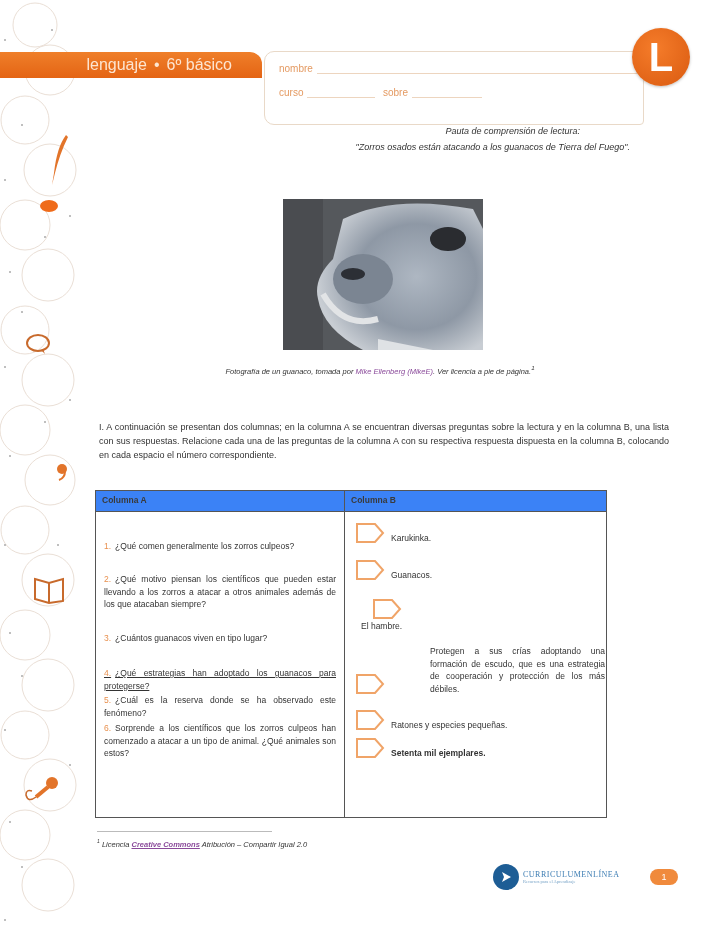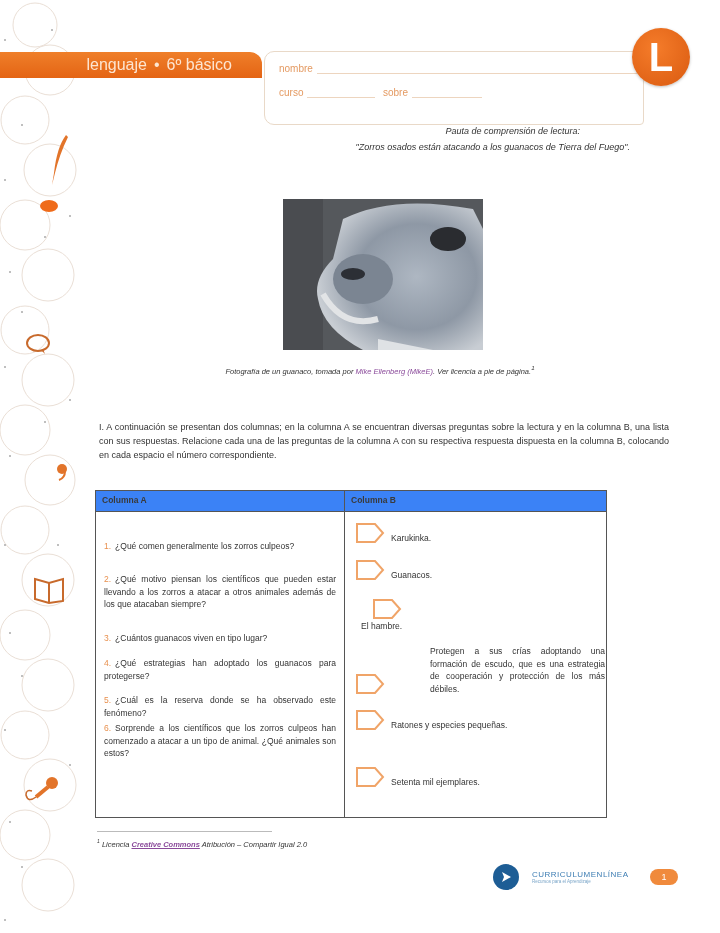--- a/index.html
+++ b/index.html
@@ -86,21 +86,21 @@
     }
     .footnote .link { color: #8a4a9a; text-decoration: underline; font-weight: bold; }
     .footnote sup { font-size: 5px; }
     .cl-logo {
       position: absolute; left: 493px; top: 864px; display: flex; align-items: center;
     }
     .cl-icon {
       width: 26px; height: 26px; border-radius: 50%; background: #1d5d95;
       display: flex; align-items: center; justify-content: center;
     }
-    .cl-text { margin-left: 13px; }
+    .cl-text { margin-left: 4px; font-family: Liberation Serif, serif; }
     .cl-title { font-size: 8px; color: #3d7db3; letter-spacing: 0.5px; }
     .cl-sub { font-size: 4.5px; color: #7aa5c8; }
     .page-num {
       position: absolute; left: 650px; top: 869px; width: 28px; height: 16px;
       border-radius: 8px; background: #f08a3c; color: #fff; font-size: 9px;
       text-align: center; line-height: 16px;
     }
   </style>
 </head>
 <body>
@@ -232,21 +232,21 @@
       <th>Columna B</th>
     </tr>
   </thead>
   <tbody>
     <tr>
       <td class="colA">
         <div class="cell-inner">
           <div class="q" style="position:absolute;top:28px;"><span class="num">1.</span><span>¿Qué comen generalmente los zorros culpeos?</span></div>
           <div class="q" style="position:absolute;top:50px;margin-top:11px;"><span class="num">2.</span><span>¿Qué motivo piensan los científicos que pueden estar llevando a los zorros a atacar a otros animales además de los que atacaban siempre?</span></div>
           <div class="q" style="position:absolute;top:120px;"><span class="num">3.</span><span>¿Cuántos guanacos viven en tipo lugar?</span></div>
-          <div class="q" style="position:absolute;top:145px;"><span class="num">4.</span><span>¿Qué estrategias han adoptado los guanacos para protegerse?</span></div>
+          <div class="q" style="position:absolute;top:155px;text-decoration:underline;"><span class="num">4.</span><span>¿Qué estrategias han adoptado los guanacos para protegerse?</span></div>
           <div class="q" style="position:absolute;top:182px;"><span class="num">5.</span><span>¿Cuál es la reserva donde se ha observado este fenómeno?</span></div>
           <div class="q" style="position:absolute;top:210px;"><span class="num">6.</span><span>Sorprende a los científicos que los zorros culpeos han comenzado a atacar a un tipo de animal. ¿Qué animales son estos?</span></div>
         </div>
       </td>
       <td>
         <div class="cell-inner">
           <div class="ans" style="top:10px;">
             <svg width="30" height="22" viewBox="0 0 30 22">
                 <path d="M2 2 L20 2 L28 11 L20 20 L2 20 Z" fill="#fff" stroke="#f0a468" stroke-width="2"></path>
               </svg>
@@ -269,21 +269,21 @@
                 <path d="M2 2 L20 2 L28 11 L20 20 L2 20 Z" fill="#fff" stroke="#f0a468" stroke-width="2"></path>
               </svg>
             <span class="ans-text" style="margin-top:12px;margin-left:45px;">Protegen a sus crías adoptando una formación de escudo, que es una estrategia de cooperación y protección de los más débiles.</span>
           </div>
           <div class="ans" style="top:197px;">
             <svg width="30" height="22" viewBox="0 0 30 22">
                 <path d="M2 2 L20 2 L28 11 L20 20 L2 20 Z" fill="#fff" stroke="#f0a468" stroke-width="2"></path>
               </svg>
             <span class="ans-text" style="margin-top:4px;">Ratones y especies pequeñas.</span>
           </div>
-          <div class="ans" style="top:254px;">
+          <div class="ans" style="top:225px;font-weight:bold;">
             <svg width="30" height="22" viewBox="0 0 30 22">
                 <path d="M2 2 L20 2 L28 11 L20 20 L2 20 Z" fill="#fff" stroke="#f0a468" stroke-width="2"></path>
               </svg>
             <span class="ans-text" style="margin-top:4px;">Setenta mil ejemplares.</span>
           </div>
         </div>
       </td>
     </tr>
   </tbody>
 </table>

